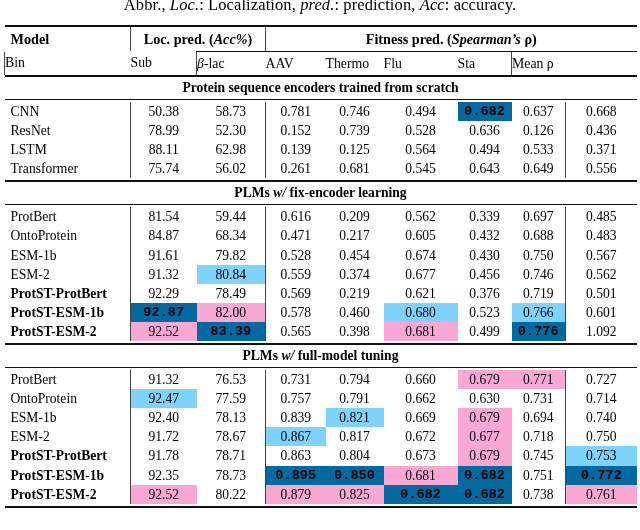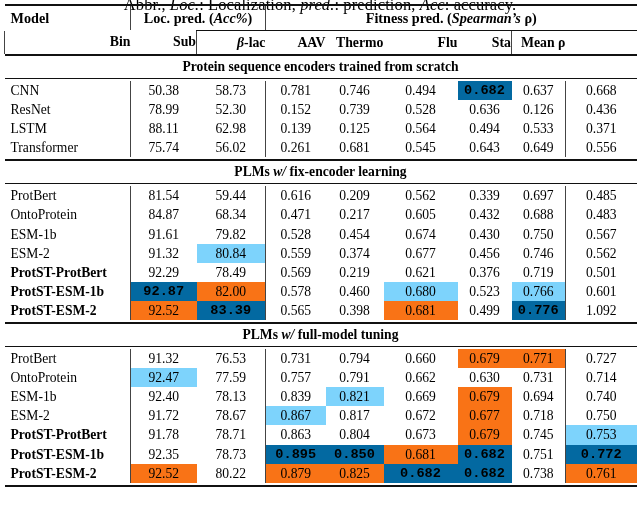--- a/index.html
+++ b/index.html
@@ -27,21 +27,21 @@
     text-align: center;
     font-size: 16.5px;
     font-family: "Liberation Serif", "DejaVu Serif", serif;
     white-space: nowrap;
     overflow: hidden;
     letter-spacing: 0.1px;
   }
   .caption .it { font-style: italic; }
   table.main {
     position: absolute;
-    top: 4px;
+    top: 25px;
     left: 4px;
     width: 632px;
     border-collapse: collapse;
     font-size: 13.3px;
     table-layout: fixed;
   }
   table.main td, table.main th {
     padding: 0;
     margin: 0;
     vertical-align: middle;
@@ -56,22 +56,22 @@
     font-size: 14.2px;
     height: 24px;
   }
   .hdr-model {
     font-weight: bold;
     text-align: left;
     padding-left: 6px !important;
     font-size: 14.2px;
   }
   .sub-hdr {
-    font-weight: bold;
-    text-align: right;
+    font-weight: normal;
+    text-align: left;
     font-size: 13.8px;
     height: 23px;
   }
   .section-hdr {
     font-weight: bold;
     text-align: center;
     font-size: 13.6px;
     height: 22px;
   }
   .vline-l { border-left: 1.1px solid #444; }
@@ -83,21 +83,21 @@
   }
   .model-cell.bold { font-weight: bold; }
   .num {
     text-align: center;
     font-size: 13.6px;
     white-space: nowrap;
   }
   .num.bold { font-weight: bold; }
   tr.datarow td { height: 19.1px; }
   .hl-dark   { background: #0369a1; font-family: Liberation Mono, monospace; }
-  .hl-med    { background: #f97316; }
+  .hl-med    { background: #f9a8d4; }
   .hl-light  { background: #7dd3fc; }
   .cellwrap {
     display: block;
     width: 100%;
     height: 19.1px;
     line-height: 19.1px;
     text-align: center;
   }
   .modelwrap {
     display: block;

